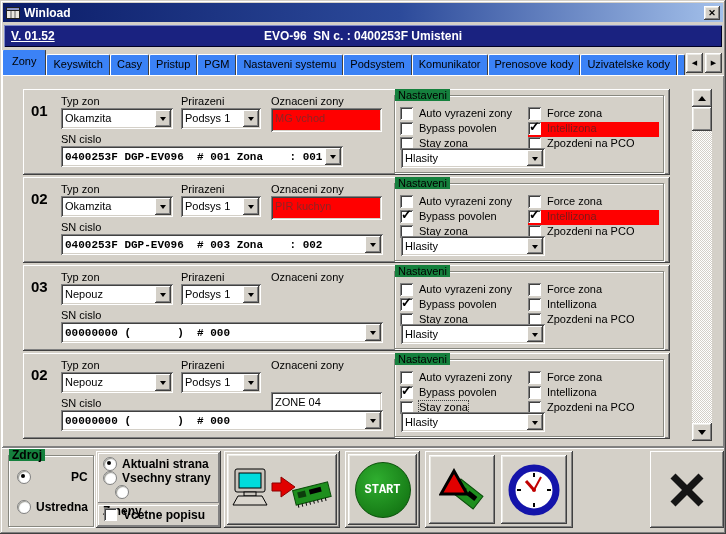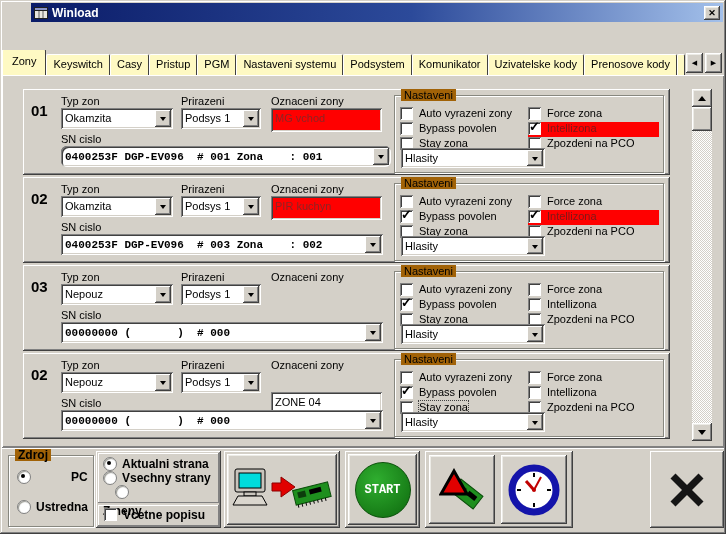--- a/index.html
+++ b/index.html
@@ -12,33 +12,33 @@
   .btn3d{background:#d4d0c8;box-shadow:inset -1px -1px 0 #404040,inset 1px 1px 0 #ffffff,
          inset -2px -2px 0 #808080,inset 2px 2px 0 #ecebe6;}
   .sunken{background:#fff;box-shadow:inset 1px 1px 0 #808080,inset -1px -1px 0 #ffffff,
           inset 2px 2px 0 #404040,inset -2px -2px 0 #d4d0c8;}
   
   #frame{position:absolute;inset:0;box-shadow:inset -1px -1px 0 #404040,inset 1px 1px 0 #d4d0c8,
          inset -2px -2px 0 #808080,inset 2px 2px 0 #ffffff;}
   
   #titlebar{left:3px;top:3px;right:3px;height:19px;display:flex;align-items:center;gap:4px;
             padding:0 3px;background:linear-gradient(90deg,#0b1c68 0%,#2c4a9a 55%,#a3c0ea 100%);
-            color:#fff;font-weight:bold;font-size:12px;margin-left:28px;}
+            color:#fff;font-weight:bold;font-size:12px;}
   #closebtn{width:16px;height:14px;margin-left:auto;display:flex;align-items:center;justify-content:center;
             font-size:9px;font-weight:bold;color:#000;}
   
   #hdr{left:4px;top:25px;right:4px;height:22px;background:#1a2280;
        box-shadow:inset 1px 1px 0 #7d89c9,inset -1px -1px 0 #000024;color:#fff;}
   #ver{position:absolute;left:7px;top:4px;font-weight:bold;font-size:12px;text-decoration:underline;}
   #htitle{position:absolute;left:0;right:0;top:0;height:22px;line-height:22px;text-align:center;
           font-weight:bold;font-size:12px;white-space:pre;}
   
   #tabstrip{left:2px;top:50px;width:722px;height:25px;display:flex;align-items:flex-end;
             padding-right:40px;box-sizing:border-box;overflow:hidden;z-index:3;}
-  .tab{height:20px;line-height:19px;padding:0 6px;background:#fef9c3;white-space:nowrap;
+  .tab{height:20px;line-height:19px;padding:0 6px;background:#3b82f6;white-space:nowrap;
        border-top:1px solid #fff;border-left:1px solid #fff;border-right:1px solid #404040;
        border-top-left-radius:2px;border-top-right-radius:2px;margin-top:48px;}
   .tab.active{height:25px;line-height:22px;padding:0 9px;z-index:2;}
   .tab.trunc{max-width:33px;overflow:hidden;padding-right:0;}
   .spin{width:17px;height:20px;display:flex;align-items:center;justify-content:center;font-size:7px;}
   
   #tabpage{left:2px;top:75px;width:722px;height:372px;background:#d4d0c8;
            box-shadow:inset 0 1px 0 #ffffff,inset 1px 0 0 #ffffff,inset -1px -1px 0 #808080;}
   
   .zr{left:21px;width:647px;height:86px;}
@@ -48,21 +48,21 @@
   .cmb .t{position:absolute;left:4px;top:4px;right:19px;white-space:pre;overflow:hidden;}
   .cmb .db{position:absolute;top:2px;right:2px;bottom:2px;width:16px;background:#d4d0c8;
            box-shadow:inset -1px -1px 0 #404040,inset 1px 1px 0 #fff,inset -2px -2px 0 #808080;
            display:flex;align-items:center;justify-content:center;}
   .arrdn{width:0;height:0;border:3.5px solid transparent;border-top:4px solid #000;margin-top:4px;}
   .mono .t{font-family:"Liberation Mono",monospace;font-weight:bold;font-size:11px;top:5px;}
   .sf{position:absolute;height:20px;padding:4px 4px 0;white-space:pre;overflow:hidden;box-sizing:content-box;}
   .sf.alarm{background:#ff0000;color:#8d2424;}
   
   .fs{position:absolute;border:1px solid #87877f;box-shadow:inset 1px 1px 0 #fff,1px 1px 0 #fff;}
-  .fs .lg{position:absolute;top:-7px;left:6px;background:#a16207;padding:0 3px;line-height:12px;}
+  .fs .lg{position:absolute;top:-7px;left:0;background:#15803d;padding:0 3px;line-height:12px;}
   .crow{position:absolute;height:15px;display:flex;align-items:flex-start;}
   .cb{width:13px;height:13px;flex:none;background:#fff;position:relative;margin-right:6px;
       box-shadow:inset 1px 1px 0 #808080,inset -1px -1px 0 #fff,inset 2px 2px 0 #404040;}
   .cb.on::after{content:"✓";position:absolute;left:1px;top:-3px;font-size:13px;font-weight:bold;color:#000;}
   .crow.alarm{background:#ff0000;}
   .crow.alarm .cl{color:#7d1818;}
   .cl.focus{outline:1px dotted #404040;}
   
   #vscroll{left:690px;top:14px;width:20px;height:352px;background-color:#fff;
            background-image:conic-gradient(#d4d0c8 25%,transparent 0 50%,#d4d0c8 0 75%,transparent 0);
@@ -94,32 +94,36 @@
     <svg width="14" height="12">
         <rect x="0.5" y="0.5" width="13" height="11" fill="#e9e6df" stroke="#202020"></rect>
         <rect x="0.5" y="0.5" width="13" height="3" fill="#8a94c8" stroke="#202020"></rect>
         <line x1="5" y1="4" x2="5" y2="11" stroke="#606060"></line>
         <line x1="9" y1="4" x2="9" y2="11" stroke="#606060"></line>
       </svg>
     <span>Winload</span>
     <div id="closebtn" class="btn3d">✕</div>
   </div>
 
+  <div id="hdr" class="abs">
+    <span id="ver">V. 01.52</span>
+    <span id="htitle">EVO-96  SN c. : 0400253F Umisteni</span>
+  </div>
 
   <div id="tabstrip" class="abs">
     <div class="tab active">Zony</div>
     <div class="tab">Keyswitch</div>
     <div class="tab">Casy</div>
     <div class="tab">Pristup</div>
     <div class="tab">PGM</div>
     <div class="tab">Nastaveni systemu</div>
     <div class="tab">Podsystem</div>
     <div class="tab">Komunikator</div>
+    <div class="tab">Prenosove kody</div>
     <div class="tab">Uzivatelske kody</div>
-    <div class="tab">Prenosove kody</div>
     <div class="tab trunc">Moc</div>
   </div>
   <div class="abs spin btn3d" style="left:686px;top:53px;">
       <span>◀</span>
     </div>
   <div class="abs spin btn3d" style="left:705px;top:53px;">
       <span>▶</span>
     </div>
 
   <div id="tabpage" class="abs">
@@ -136,21 +140,21 @@
       <div class="fl" style="left:158px;top:6px;">Prirazeni</div>
       <div class="cmb sunken" style="left:158px;top:19px;width:80px;">
         <span class="t">Podsys 1</span>
         <span class="db">
             <i class="arrdn"></i>
           </span>
       </div>
       <div class="fl" style="left:248px;top:6px;">Oznaceni zony</div>
       <div class="sf sunken alarm" style="left:248px;top:19px;width:103px;">MG vchod</div>
       <div class="fl" style="left:38px;top:44px;">SN cislo</div>
-      <div class="cmb sunken mono" style="left:38px;top:57px;width:330px;border-radius:6px;">
+      <div class="cmb sunken mono" style="left:38px;top:57px;width:282px;">
         <span class="t">0400253F DGP-EV096  # 001 Zona    : 001</span>
         <span class="db">
             <i class="arrdn"></i>
           </span>
       </div>
       <div class="fs" style="left:371px;top:6px;width:268px;height:76px;">
         <span class="lg">Nastaveni</span>
         <div class="crow" style="left:5px;top:11px;width:125px;">
             <span class="cb"></span>
             <span class="cl">Auto vyrazeni zony</span>

